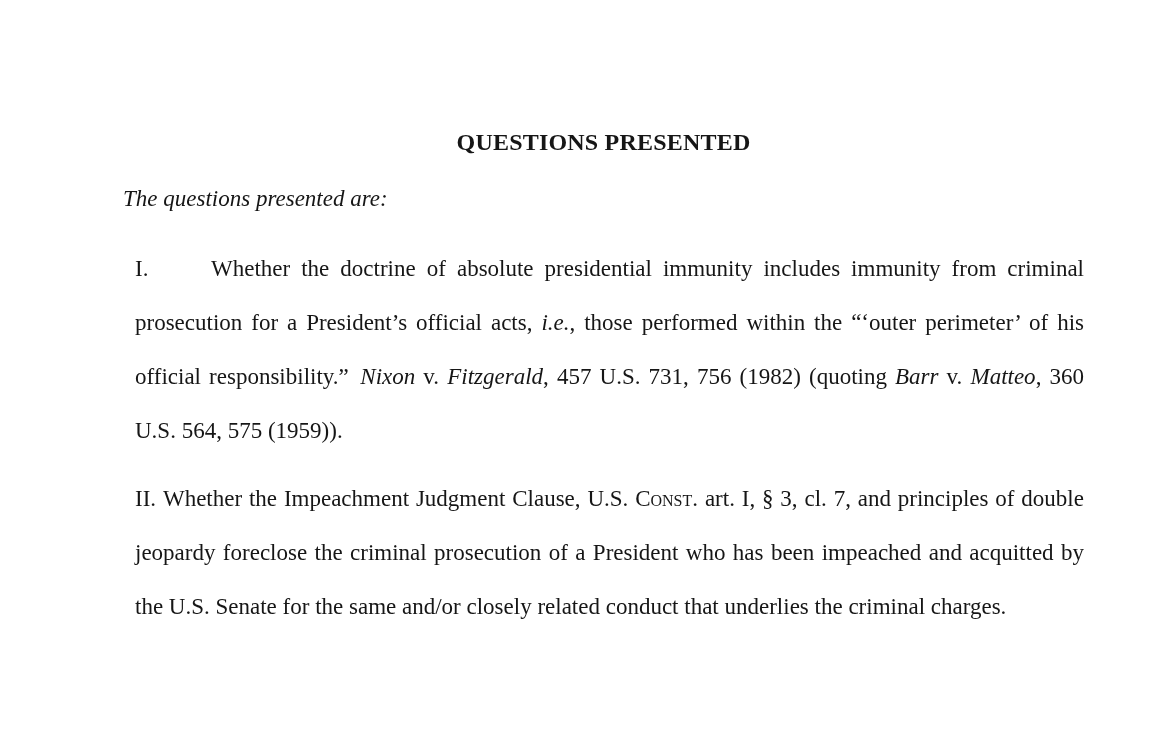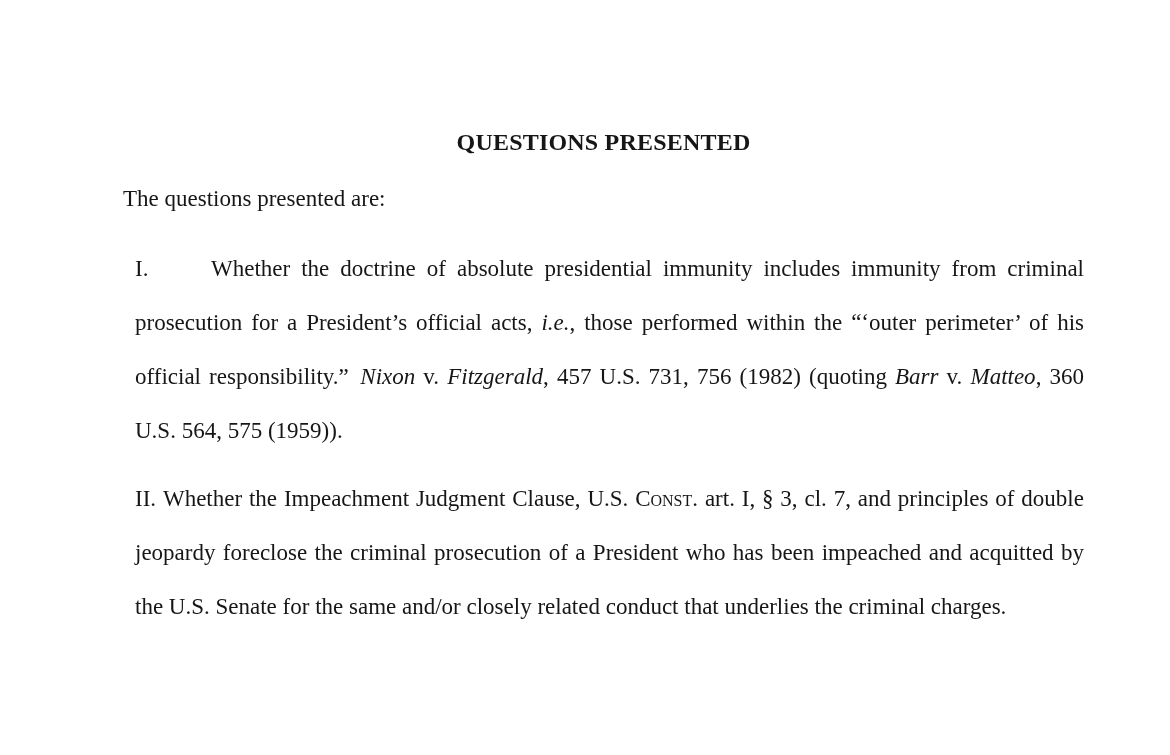--- a/index.html
+++ b/index.html
@@ -24,20 +24,21 @@
     font-weight: bold;
     text-align: center;
     line-height: 30px;
     margin: 0 0 15px 0;
     letter-spacing: 0.2px;
   }
   .intro {
     font-size: 23px;
     line-height: 54px;
     margin: 0 0 16px 0;
+    font-style: italic;
   }
   .question {
     font-size: 23px;
     line-height: 54px;
     margin: 0 0 14px 12px;
     text-align: justify;
     text-justify: inter-word;
   }
   .q-number.tabbed {
     display: inline-block;

